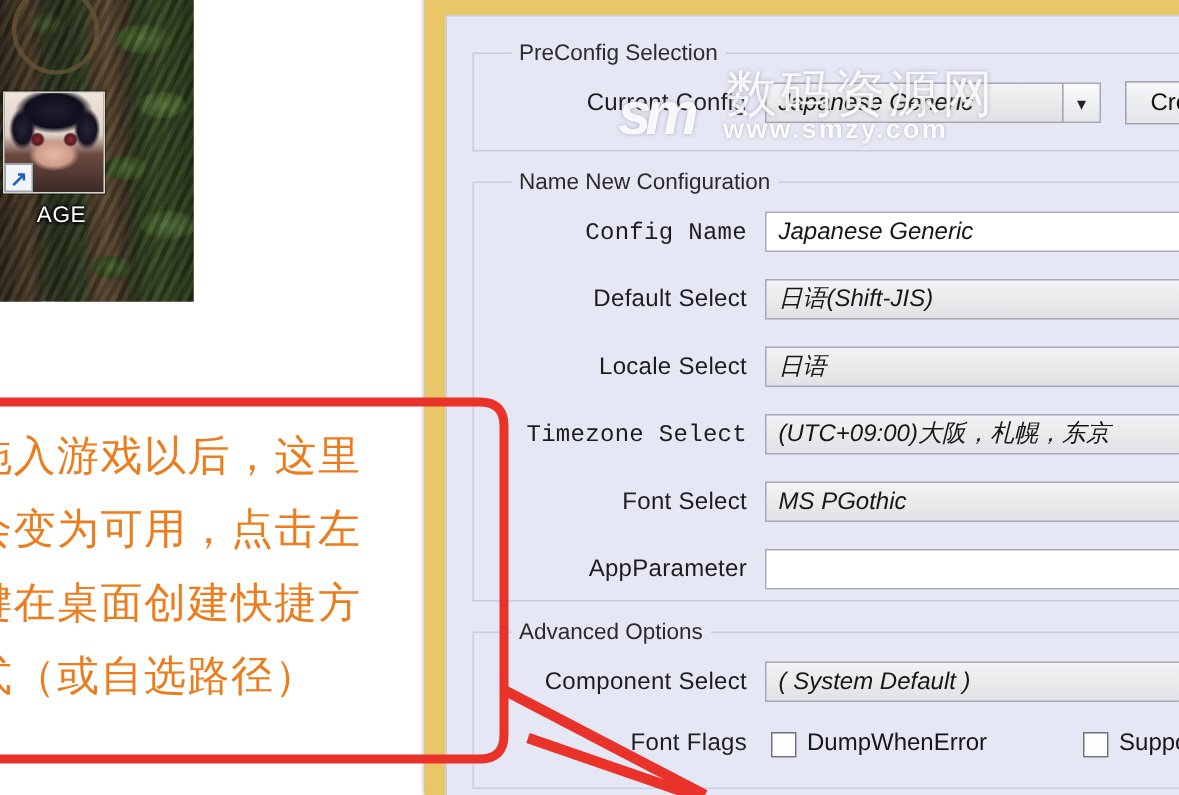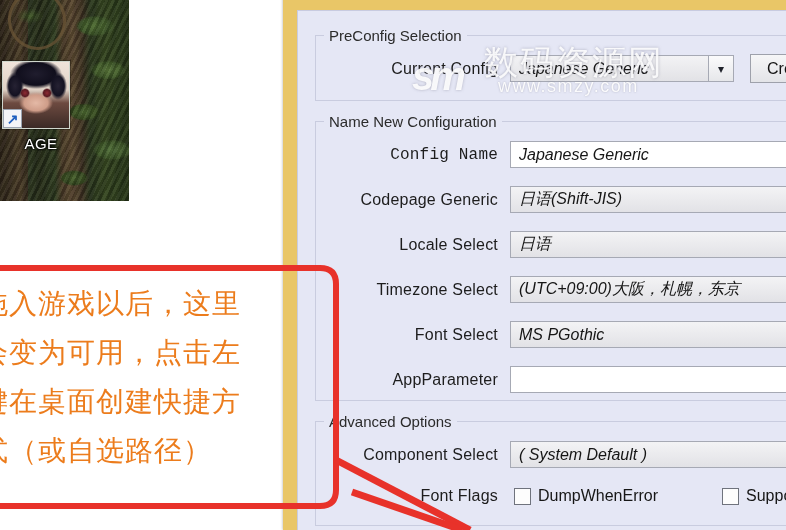--- a/index.html
+++ b/index.html
@@ -83,21 +83,21 @@
     letter-spacing:.2px; white-space:nowrap;
   }
 
   #client {
     position:absolute; left:14px; top:36px; right:0; bottom:0;
     background:#e5e7f5; border-top:1px solid #c8cbe0; border-left:1px solid #c8cbe0;
   }
 
   .group { position:absolute; border:1px solid #c9ccdf; }
   .group-title {
-    position:absolute; top:-9px; left:8px; padding:0 5px;
+    position:absolute; top:-9px; left:25px; padding:0 5px;
     background:#e5e7f5; font-size:15px; color:#2b2b2b; white-space:nowrap;text-align:center;
   }
 
   #grp-preconfig { left:17px; top:24px; width:700px; height:66px; }
   #grp-makenew   { left:17px; top:110px; width:700px; height:280px; }
   #grp-advanced  { left:17px; top:410px; width:700px; height:105px; }
 
   .row { position:absolute; display:flex; align-items:center; }
   .lbl {
     font-size:16px; color:#1d1d1d; text-align:right;
@@ -130,24 +130,23 @@
   .cb-label { font-size:16px; color:#161616; white-space:nowrap; }
 
   
   #watermark { position:absolute; left:404px; top:40px; width:265px; height:68px; pointer-events:none; }
   .wm-cn {
     position:absolute; left:80px; top:0px; font-size:34px; font-weight:normal;
     color:rgba(255,255,255,.88); letter-spacing:2px; white-space:nowrap;
     text-shadow:0 0 3px rgba(120,120,140,.55);
   }
   .wm-url {
-    position:absolute; left:78px; top:36px; font-size:18px; font-weight:normal;
+    position:absolute; left:78px; top:36px; font-size:18px; font-weight:bold;
     color:rgba(255,255,255,.93); letter-spacing:1.5px; white-space:nowrap;
     text-shadow:0 0 2px rgba(120,120,140,.5);
-    margin-left:16px;
   }
   #wm-logo {
     position:absolute; left:8px; top:14px; width:74px; height:44px;
     color:rgba(255,255,255,.9); font-size:40px; font-weight:bold;
     font-style:italic; letter-spacing:-4px; line-height:44px;
     text-shadow:0 0 3px rgba(120,120,140,.5);
   }
 
   
   #annot-note {
@@ -195,31 +194,31 @@
 
     <div class="group" id="grp-makenew">
       <div class="group-title">Name New Configuration</div>
 
       <div class="row" style="left:0px; top:19px;">
         <div class="lbl" style="width:182px;font-family:Liberation Mono, monospace;">Config Name</div>
         <div class="field textbox" style="width:480px; margin-left:12px;">Japanese Generic</div>
       </div>
 
       <div class="row" style="left:0px; top:64px;">
-        <div class="lbl" style="width:182px;">Codepage Generic</div>
+        <div class="lbl" style="width:182px;">Default Select</div>
         <div class="field combo" style="width:480px; margin-left:12px;">日语(Shift-JIS)</div>
       </div>
 
       <div class="row" style="left:0px; top:109px;">
         <div class="lbl" style="width:182px;">Locale Select</div>
         <div class="field combo" style="width:480px; margin-left:12px;">日语</div>
       </div>
 
       <div class="row" style="left:0px; top:154px;">
-        <div class="lbl" style="width:182px;">Timezone Select</div>
+        <div class="lbl" style="width:182px;font-family:Liberation Mono, monospace;">Timezone Select</div>
         <div class="field combo" style="width:480px; margin-left:12px;">(UTC+09:00)大阪，札幌，东京</div>
       </div>
 
       <div class="row" style="left:0px; top:199px;">
         <div class="lbl" style="width:182px;">Font Select</div>
         <div class="field combo" style="width:480px; margin-left:12px;">MS PGothic</div>
       </div>
 
       <div class="row" style="left:0px; top:244px;">
         <div class="lbl" style="width:182px;">AppParameter</div>

